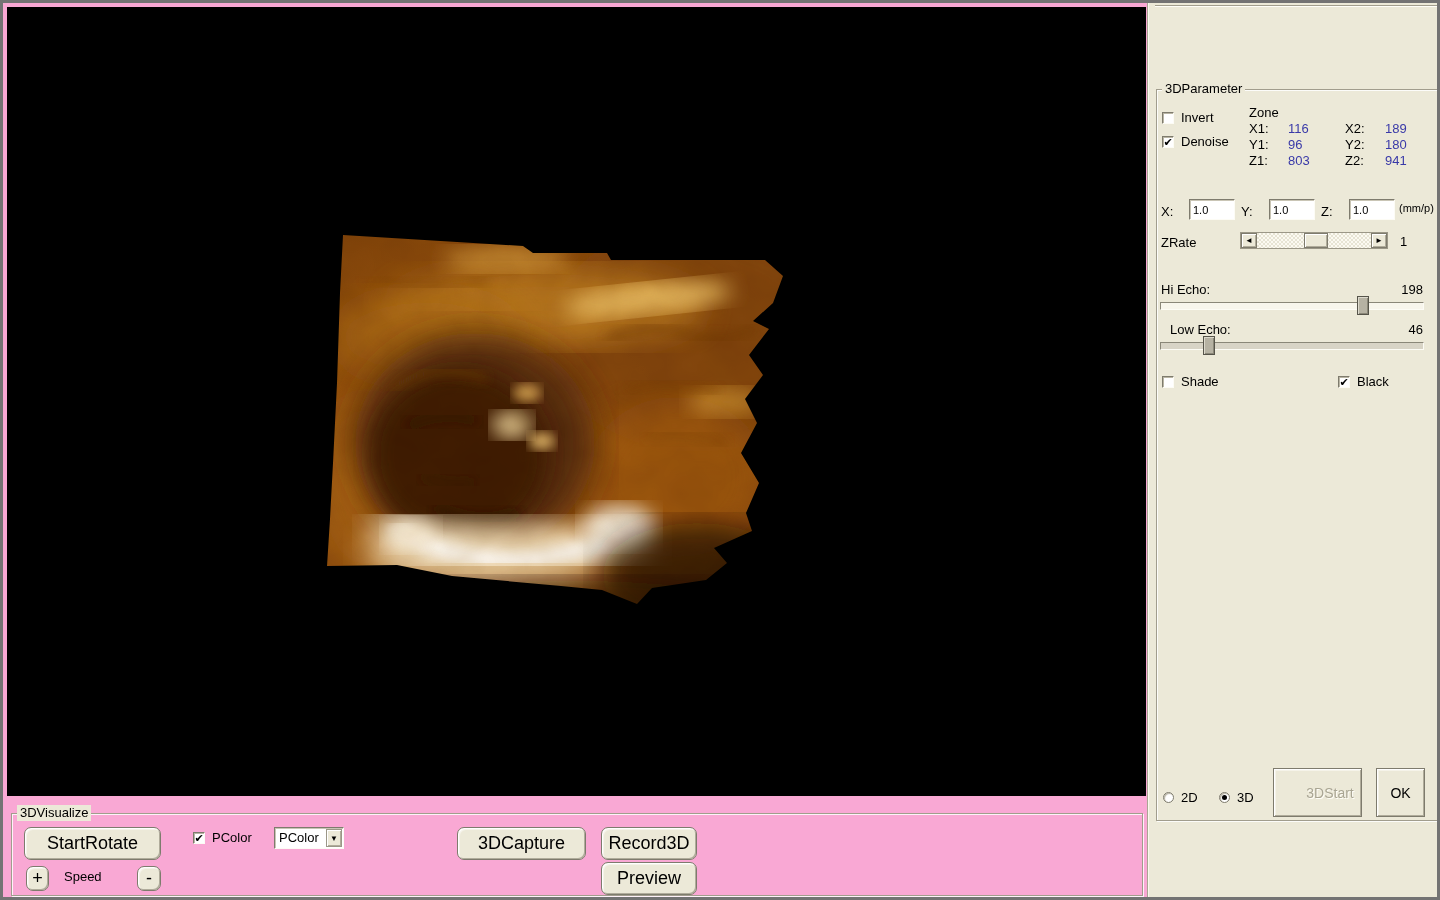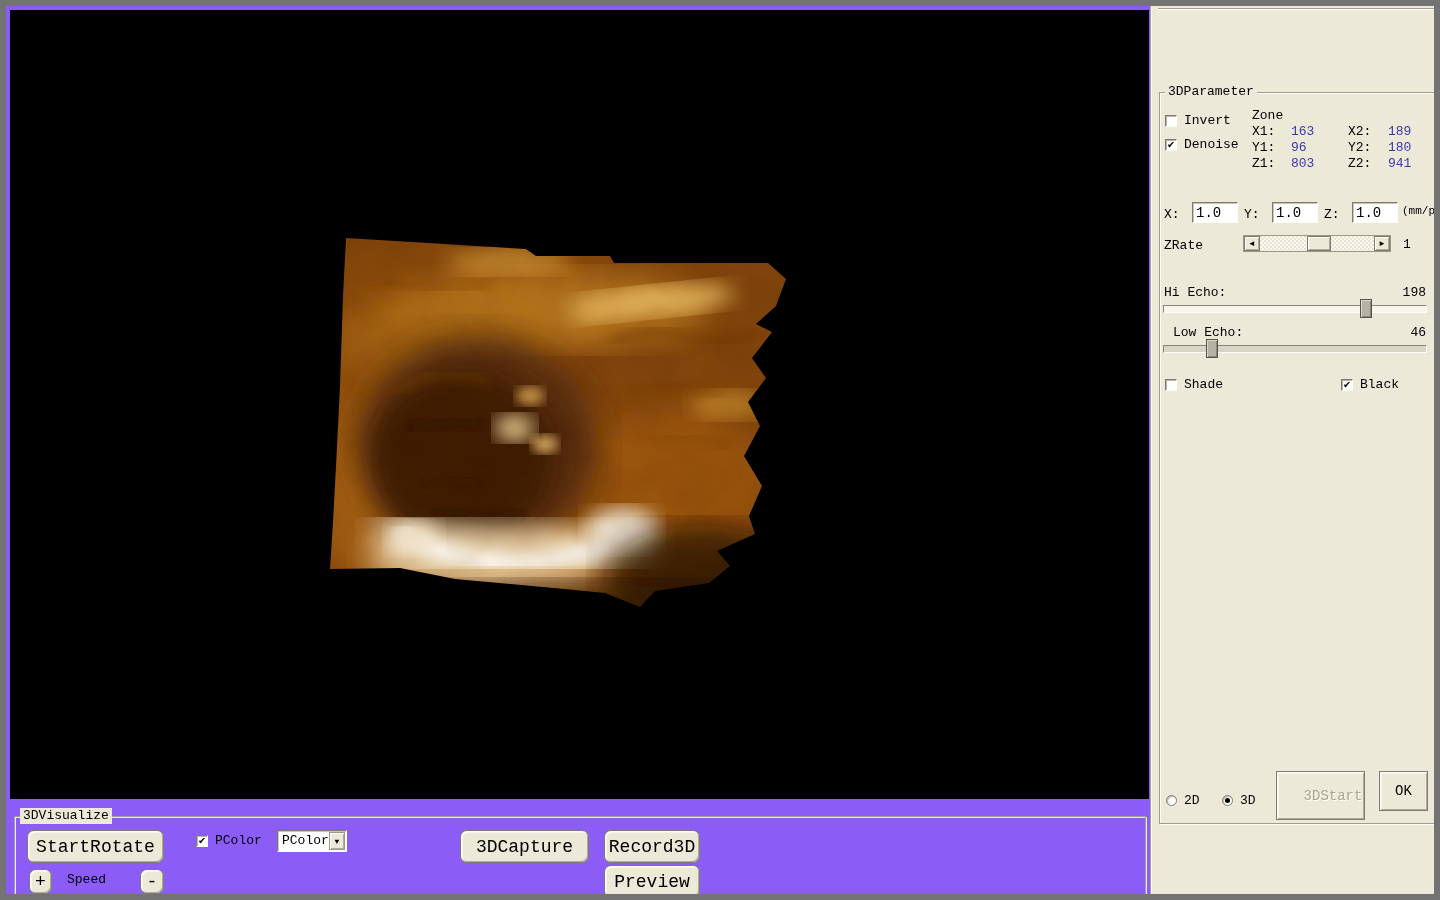--- a/index.html
+++ b/index.html
@@ -1,22 +1,22 @@
 <!DOCTYPE html>
 <html><head>
 <meta charset="utf-8">
 <style>
   * { margin:0; padding:0; box-sizing:border-box; }
   html,body { width:1440px; height:900px; background:#c0c0c0; }
   .window {
     position:relative; width:1440px; height:900px;
-    background:#8b5cf6;
-    font-family:Liberation Mono, monospace;
+    background:#f9a8d4;
+    font-family:Liberation Sans, sans-serif;
     font-size:13px; color:#000; overflow:hidden;
-    border:6px solid #737373;
+    border:3px solid #737373;
   }
   .viewport {
     position:absolute; left:4px; top:4px; width:1139px; height:789px;
     background:#000;
   }
   .viewport svg { display:block; width:100%; height:100%; }
 
   .right-panel {
     position:absolute; left:1144px; top:0; width:295px; height:898px;
     background:#ece9d8;
@@ -53,21 +53,21 @@
     font-family:inherit; font-size:14px; color:#000; cursor:default;
   }
   .btn.sm { font-size:18px;border-radius:7px; }
   .btn.disabled { color:#a9a593; text-shadow:1px 1px 0 #fffef8;padding-left:25px; }
 
   
   .field {
     position:absolute; background:#fff;
     border:1px solid; border-color:#7e7b6d #fdfcf5 #fdfcf5 #7e7b6d;
     box-shadow: inset 1px 1px 0 #c9c5b5;
-    font-family:inherit; font-size:14px; padding:1px 3px; color:#000;
+    font-family:inherit; font-size:11px; padding:1px 3px; color:#000;
   }
   input.field { outline:none; }
 
   
   .chk {
     position:absolute; width:12px; height:12px; background:#fff;
     border:1px solid; border-color:#7e7b6d #fdfcf5 #fdfcf5 #7e7b6d;
     box-shadow: inset 1px 1px 0 #b9b5a4;
     font-size:11px; line-height:10px; text-align:center; color:#000;
   }
@@ -216,21 +216,21 @@
     <div class="gb" style="left:8px; top:86px; width:282px; height:732px;">
       <span class="gb-label">3DParameter</span>
 
       <span class="chk" style="left:5px; top:22px;"></span>
       <span class="lbl" style="left:24px; top:20px;">Invert</span>
       <span class="chk" style="left:5px; top:46px;"><span>✔</span></span>
       <span class="lbl" style="left:24px; top:44px;">Denoise</span>
 
       <span class="lbl" style="left:92px; top:15px;">Zone</span>
       <span class="lbl" style="left:92px;  top:31px;">X1:</span>
-      <span class="lbl blue" style="left:131px; top:31px;">163</span>
+      <span class="lbl blue" style="left:131px; top:31px;">116</span>
       <span class="lbl" style="left:188px; top:31px;">X2:</span>
       <span class="lbl blue" style="left:228px; top:31px;">189</span>
       <span class="lbl" style="left:92px;  top:47px;">Y1:</span>
       <span class="lbl blue" style="left:131px; top:47px;">96</span>
       <span class="lbl" style="left:188px; top:47px;">Y2:</span>
       <span class="lbl blue" style="left:228px; top:47px;">180</span>
       <span class="lbl" style="left:92px;  top:63px;">Z1:</span>
       <span class="lbl blue" style="left:131px; top:63px;">803</span>
       <span class="lbl" style="left:188px; top:63px;">Z2:</span>
       <span class="lbl blue" style="left:228px; top:63px;">941</span>
@@ -268,21 +268,21 @@
       <span class="chk" style="left:5px; top:286px;"></span>
       <span class="lbl" style="left:24px; top:284px;">Shade</span>
       <span class="chk" style="left:181px; top:286px;"><span>✔</span></span>
       <span class="lbl" style="left:200px; top:284px;">Black</span>
 
       <span class="radio" style="left:6px; top:702px;"></span>
       <span class="lbl" style="left:24px; top:700px;">2D</span>
       <span class="radio selected" style="left:62px; top:702px;"></span>
       <span class="lbl" style="left:80px; top:700px;">3D</span>
       <button class="btn disabled" style="left:116px; top:678px; width:89px; height:49px;">3DStart</button>
-      <button class="btn" style="left:219px; top:678px; width:49px; height:40px;">OK</button>
+      <button class="btn" style="left:219px; top:678px; width:49px; height:49px;">OK</button>
     </div>
   </div>
 
   <div class="gb" style="left:8px; top:810px; width:1132px; height:83px;padding-left:17px;">
     <span class="gb-label">3DVisualize</span>
 
     <button class="btn sm" style="left:12px; top:13px; width:137px; height:33px;">StartRotate</button>
 
     <span class="chk" style="left:181px; top:18px;"><span>✔</span></span>
     <span class="lbl" style="left:200px; top:16px;">PColor</span>

